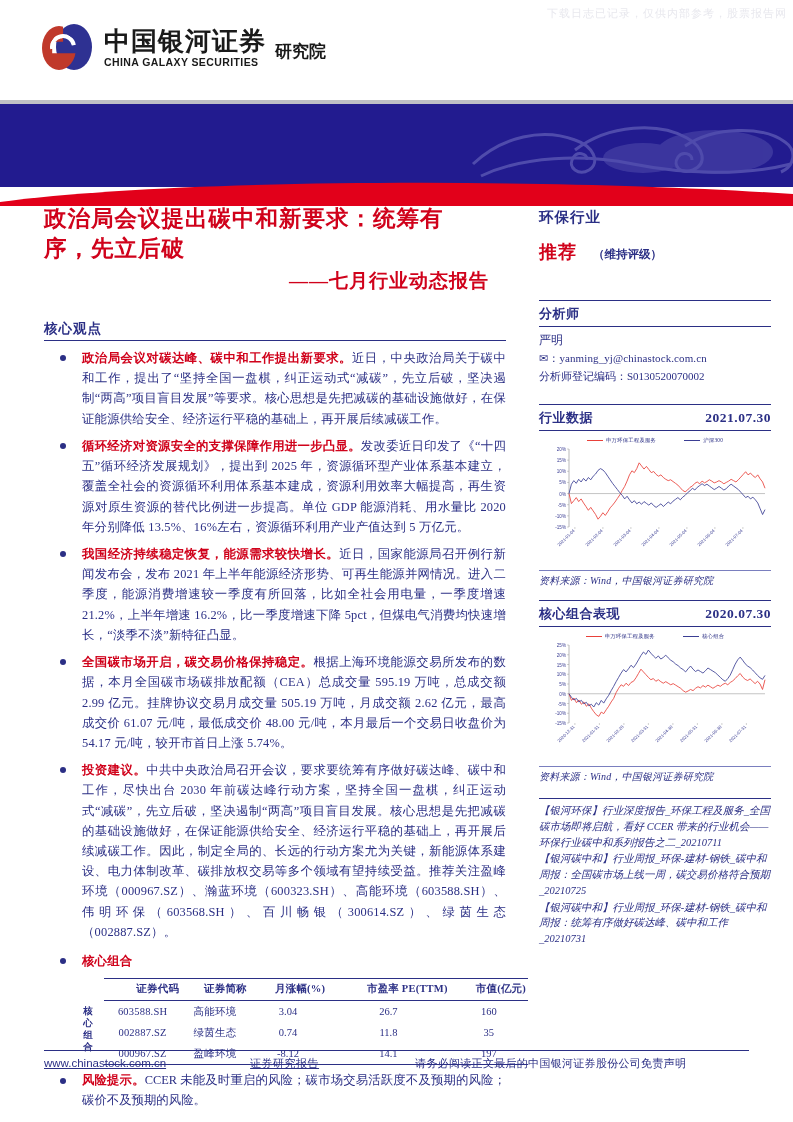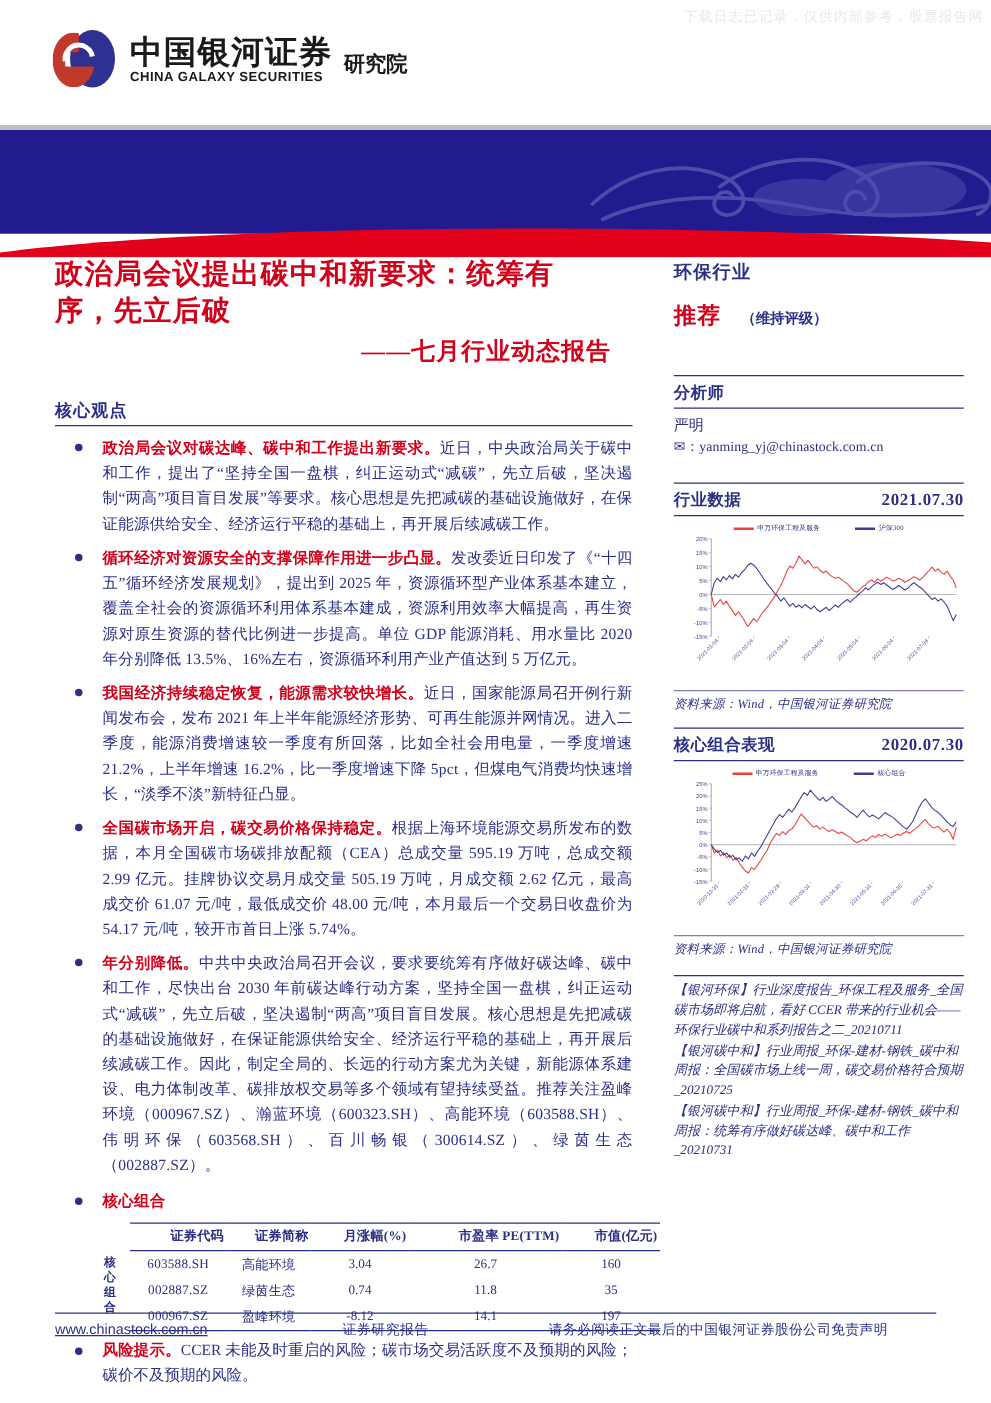--- a/index.html
+++ b/index.html
@@ -164,21 +164,21 @@
 
   .risk-li { position:relative; padding-left:38px; margin-top:6px;
     font-size:12.4px; line-height:1.6; color:#2b2f85; text-align:justify; }
   .risk-li:before { content:""; position:absolute; left:16px; top:7px;
     width:6px; height:6px; background:#2b2f85; border-radius:50%; }
 
   
   .footer-rule { position:absolute; left:44px; top:1050px; width:705px; border-top:1.1px solid #2b2f85; }
   .footer { position:absolute; left:44px; top:1056px; width:705px; display:flex; align-items:baseline; font-size:11px; color:#2b2f85; }
   .footer .url { color:#2b2f85; text-decoration:underline; font-family:"Liberation Sans", sans-serif; font-size:11.5px; }
-  .footer .mid { margin-left:108px; letter-spacing:0.5px; }
+  .footer .mid { margin-left:84px; letter-spacing:0.5px;text-decoration:underline; }
   .footer .right { margin-left:96px; letter-spacing:0.3px; }
 </style>
 </head>
 <body>
 
 <div class="page">
 
   <div class="watermark">下载日志已记录，仅供内部参考，股票报告网</div>
 
   <div class="masthead">
@@ -231,20 +231,21 @@
     </div>
 
     <div class="rail-sec" style="margin-top:36px;">
       <div class="rail-hd">分析师</div>
       <div class="hd-rule"></div>
       <div class="analyst-lines">
         <div class="nm">严明</div>
         <div class="mono-ish">
           <span>✉</span>：<span>yanming_yj@chinastock.com.cn</span>
         </div>
+        <div>分析师登记编码：S0130520070002</div>
       </div>
     </div>
 
     <div class="rail-sec" style="margin-top:18px;">
       <div class="rail-hd with-date">
         <span>行业数据</span>
         <span class="date">2021.07.30</span>
       </div>
       <div class="hd-rule"></div>
       <div class="chart-box">
@@ -371,21 +372,21 @@
     </div>
   </div>
 
   <div class="body-col">
     <div class="core-head">核心观点</div>
     <ul class="bullets" id="bullets">
         <li><span class="lead">政治局会议对碳达峰、碳中和工作提出新要求。</span><span>近日，中央政治局关于碳中和工作，提出了“坚持全国一盘棋，纠正运动式“减碳”，先立后破，坚决遏制“两高”项目盲目发展”等要求。核心思想是先把减碳的基础设施做好，在保证能源供给安全、经济运行平稳的基础上，再开展后续减碳工作。</span></li>
         <li><span class="lead">循环经济对资源安全的支撑保障作用进一步凸显。</span><span>发改委近日印发了《“十四五”循环经济发展规划》，提出到 2025 年，资源循环型产业体系基本建立，覆盖全社会的资源循环利用体系基本建成，资源利用效率大幅提高，再生资源对原生资源的替代比例进一步提高。单位 GDP 能源消耗、用水量比 2020 年分别降低 13.5%、16%左右，资源循环利用产业产值达到 5 万亿元。</span></li>
         <li><span class="lead">我国经济持续稳定恢复，能源需求较快增长。</span><span>近日，国家能源局召开例行新闻发布会，发布 2021 年上半年能源经济形势、可再生能源并网情况。进入二季度，能源消费增速较一季度有所回落，比如全社会用电量，一季度增速 21.2%，上半年增速 16.2%，比一季度增速下降 5pct，但煤电气消费均快速增长，“淡季不淡”新特征凸显。</span></li>
         <li><span class="lead">全国碳市场开启，碳交易价格保持稳定。</span><span>根据上海环境能源交易所发布的数据，本月全国碳市场碳排放配额（CEA）总成交量 595.19 万吨，总成交额 2.99 亿元。挂牌协议交易月成交量 505.19 万吨，月成交额 2.62 亿元，最高成交价 61.07 元/吨，最低成交价 48.00 元/吨，本月最后一个交易日收盘价为 54.17 元/吨，较开市首日上涨 5.74%。</span></li>
-        <li><span class="lead">年分别降低。</span><span>中共中央政治局召开会议，要求要统筹有序做好碳达峰、碳中和工作，尽快出台 2030 年前碳达峰行动方案，坚持全国一盘棋，纠正运动式“减碳”，先立后破，坚决遏制“两高”项目盲目发展。核心思想是先把减碳的基础设施做好，在保证能源供给安全、经济运行平稳的基础上，再开展后续减碳工作。因此，制定全局的、长远的行动方案尤为关键，新能源体系建设、电力体制改革、碳排放权交易等多个领域有望持续受益。推荐关注盈峰环境（000967.SZ）、瀚蓝环境（600323.SH）、高能环境（603588.SH）、伟明环保（603568.SH）、百川畅银（300614.SZ）、绿茵生态（002887.SZ）。</span></li>
+        <li><span class="lead">投资建议。</span><span>中共中央政治局召开会议，要求要统筹有序做好碳达峰、碳中和工作，尽快出台 2030 年前碳达峰行动方案，坚持全国一盘棋，纠正运动式“减碳”，先立后破，坚决遏制“两高”项目盲目发展。核心思想是先把减碳的基础设施做好，在保证能源供给安全、经济运行平稳的基础上，再开展后续减碳工作。因此，制定全局的、长远的行动方案尤为关键，新能源体系建设、电力体制改革、碳排放权交易等多个领域有望持续受益。推荐关注盈峰环境（000967.SZ）、瀚蓝环境（600323.SH）、高能环境（603588.SH）、伟明环保（603568.SH）、百川畅银（300614.SZ）、绿茵生态（002887.SZ）。</span></li>
       </ul>
 
     <ul class="bullets">
       <li style="margin-top:9px;">
         <span class="lead">核心组合</span>
       </li>
     </ul>
 
     <div class="tbl-wrap">
       <div class="tbl-side" id="tbl-side">

